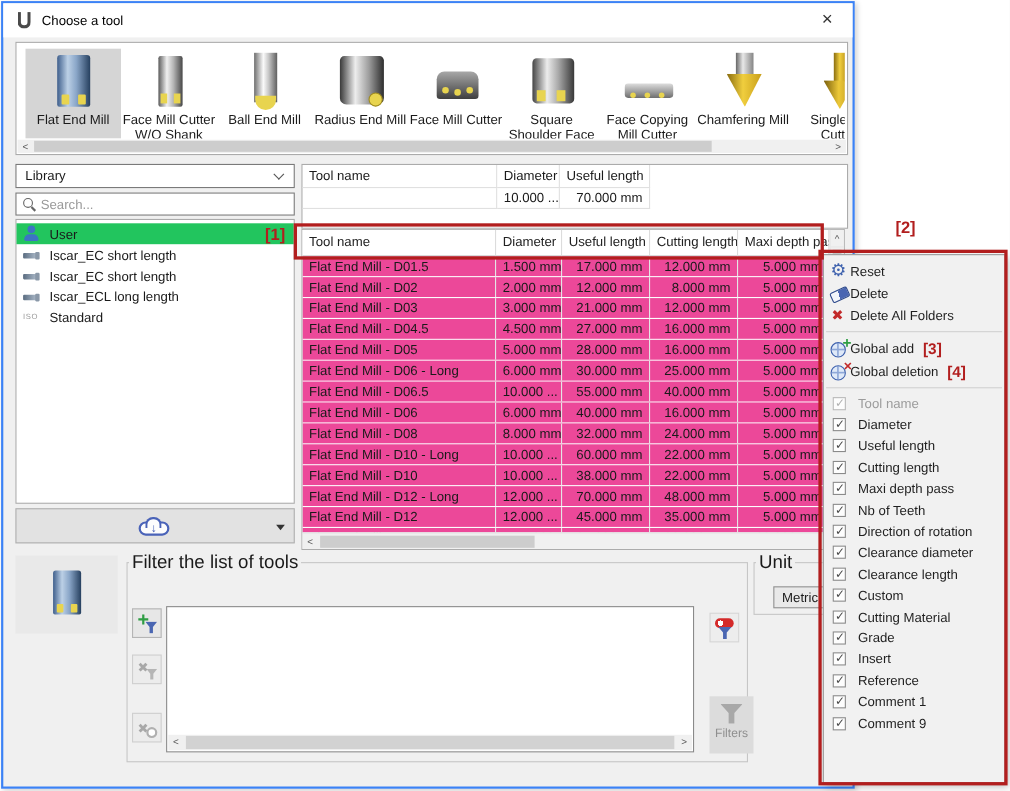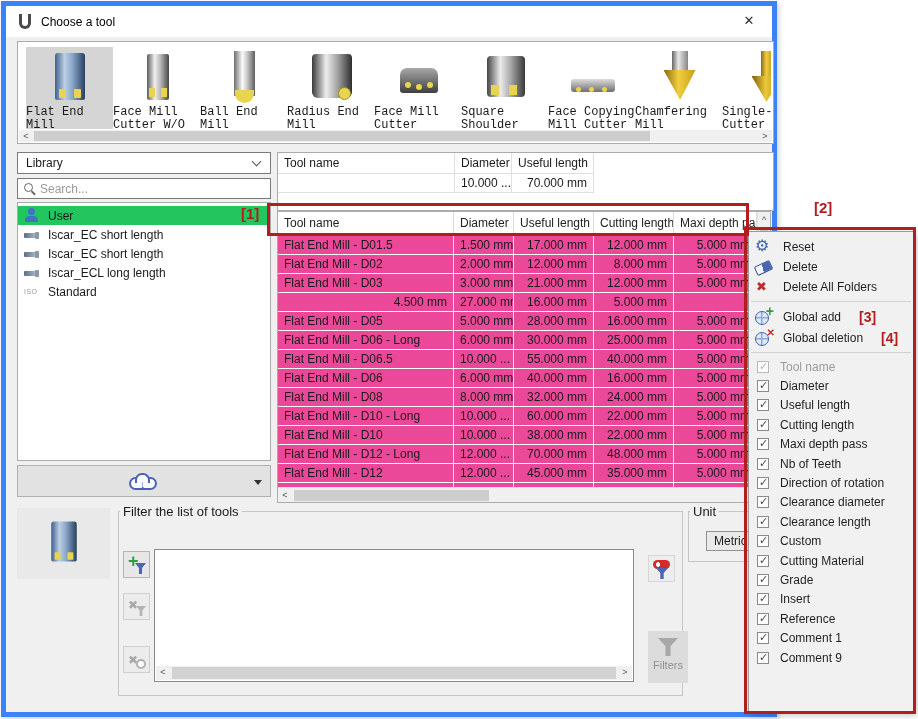--- a/index.html
+++ b/index.html
@@ -4,41 +4,41 @@
 <style>
   * { box-sizing: border-box; margin: 0; padding: 0; }
   body {
     width: 918px; height: 719px; position: relative; overflow: hidden;
     background: #fff; font-family: "Liberation Sans", sans-serif;
     font-size: 12px; color: #1a1a1a;
   }
   
   .dialog {
     position: absolute; left: 1px; top: 1px; width: 776px; height: 716px;
-    background: #f0f0f0; border: 5px solid #3b82f6;
+    background: #f0f0f0; border: 2px solid #3b82f6;
     box-shadow: 2px 2px 5px rgba(0,0,0,.18);
   }
   .titlebar { position: absolute; left: 0; top: 0; right: 0; height: 31px; background: #fff; }
   .app-icon {
     position: absolute; left: 13px; top: 8px; width: 12px; height: 15px;
     border-left: 3px solid #4a4a4a; border-right: 3px solid #4a4a4a;
     border-bottom: 3px solid #4a4a4a; border-radius: 0 0 6px 6px;
   }
   .title-text { position: absolute; left: 35px; top: 9px; font-size: 12px; color: #000; }
   .close-btn {
     position: absolute; right: 1px; top: 1px; width: 44px; height: 28px;
     text-align: center; line-height: 28px; font-size: 13px; color: #333;
   }
   
   .tool-strip {
     position: absolute; left: 11px; top: 35px; width: 757px; height: 103px;
     background: #fff; border: 1px solid #ababab;
   }
   .tool-items { position: absolute; left: 8px; top: 5px; right: 2px; bottom: 14px; display: flex; overflow: hidden; }
-  .tool-item { flex: 0 0 87px; width: 87px; text-align: left; padding-top: 2px; font-family: Liberation Mono, monospace; }
+  .tool-item { flex: 0 0 87px; width: 87px; text-align: center; padding-top: 2px; }
   .tool-item.selected { background: #d5d5d5; }
   .tool-label { margin-top: 1px; font-size: 12px; line-height: 13px; }
   .tool-icon { position: relative; width: 56px; height: 56px; display: block; margin: 0 auto; }
   [data-icon="flat-end-mill-icon"]::before { content:""; position:absolute; left:13px; top:4px; width:30px; height:47px;
     background: linear-gradient(90deg,#3f5f8c,#bcd0e6 32%,#8aa6c8 58%,#26405f); border-radius: 3px 3px 2px 2px; }
   [data-icon="flat-end-mill-icon"]::after { content:""; position:absolute; left:17px; top:40px; width:7px; height:9px;
     background:#e8d44f; border-radius:1px; box-shadow: 15px 0 0 #e8d44f; }
   [data-icon="face-mill-cutter-wo-shank-icon"]::before { content:""; position:absolute; left:18px; top:5px; width:22px; height:46px;
     background: linear-gradient(90deg,#5c5c5c,#f0f0f0 35%,#b5b5b5 62%,#474747); border-radius:2px; }
   [data-icon="face-mill-cutter-wo-shank-icon"]::after { content:""; position:absolute; left:20px; top:39px; width:6px; height:9px;
@@ -95,21 +95,21 @@
   .cloud-btn { position:absolute; left:11px; top:459px; width:254px; height:32px; background:#e2e2e2; border:1px solid #b0b0b0; }
   .cloud-icon { position:absolute; left:110px; top:7px; width:30px; height:18px; }
   .cloud-icon::before { content:""; position:absolute; left:1px; bottom:1px; width:24px; height:9px; background:#fdfdfd; border:2px solid #4a63b8; border-radius:7px; }
   .cloud-icon::after { content:""; position:absolute; left:7px; bottom:8px; width:11px; height:8px; background:#fdfdfd; border:2px solid #4a63b8; border-bottom:none; border-radius:7px 7px 0 0; }
   .cloud-arrow { position:absolute; left:122px; top:12px; font-size:11px; font-weight:bold; color:#4a63b8; z-index:2; }
   .cloud-caret { position:absolute; right:8px; top:14px; width:0; height:0; border-left:4px solid transparent; border-right:4px solid transparent; border-top:5px solid #333; }
   .preview { position:absolute; left:11px; top:502px; width:93px; height:71px; background:#e9e9e9; }
   .preview .tool-icon { transform: scale(.85); margin-top:6px; }
   
   fieldset { position:absolute; border:1px solid #c6c6c6; }
-  legend { font-size:13px; color:#1a1a1a; padding:0 3px; margin-left:1px; }
+  legend { font-size:17px; color:#1a1a1a; padding:0 3px; margin-left:1px; }
   .filter-group { left:112px; top:498px; width:565px; height:192px; }
   .unit-group { left:682px; top:498px; width:88px; height:58px; }
   .icon-btn { position:absolute; width:27px; height:27px; background:#e7e7e7; border:1px solid #b5b5b5; }
   .icon-btn.disabled { background:#ececec; border-color:#cfcfcf; }
   .fi { position:absolute; left:4px; top:4px; width:18px; height:18px; }
   [data-icon="add-filter-icon"]::before { content:"+"; position:absolute; left:0; top:-5px; font-size:18px; font-weight:bold; color:#2f9e44; }
   [data-icon="add-filter-icon"]::after { content:""; position:absolute; right:0; bottom:0; width:11px; height:11px; background:#4a66b2; clip-path: polygon(0 0,100% 0,64% 46%,64% 100%,36% 100%,36% 46%); }
   [data-icon="remove-filter-icon"]::before { content:"\2716"; position:absolute; left:0; top:0; font-size:12px; color:#a8a8a8; }
   [data-icon="remove-filter-icon"]::after { content:""; position:absolute; right:0; bottom:0; width:10px; height:10px; background:#b5b5b5; clip-path: polygon(0 0,100% 0,64% 46%,64% 100%,36% 100%,36% 46%); }
   [data-icon="unlink-filter-icon"]::before { content:"\2716"; position:absolute; left:0; top:2px; font-size:12px; color:#a8a8a8; }
@@ -138,21 +138,21 @@
   .t-row { display:grid; grid-template-columns:176px 60px 80px 80px 1fr; height:19px; background:#ec4899; border-bottom:1px solid #fdfdfd; }
   .t-row .tc { line-height:18px; padding:0 6px; border-right:1px solid #e4e4e4; white-space:nowrap; overflow:hidden; }
   .t-vscroll { position:absolute; right:0; top:0; width:13px; bottom:15px; background:#f0f0f0; border-left:1px solid #e2e2e2; }
   .t-vscroll .sb-up { height:16px; text-align:center; line-height:16px; font-size:9px; color:#555; border-bottom:1px solid #e6e6e6; }
   .t-vscroll .sb-vthumb { margin:2px 2px 0; height:70px; background:#cdcdcd; }
   .t-hscroll { position:absolute; left:0; right:13px; bottom:0; height:15px; background:#f0f0f0; border-top:1px solid #e2e2e2; }
   .t-hscroll .sb-arrow { height:14px; line-height:14px; }
   .t-hscroll .sb-thumb { position:absolute; left:16px; top:2px; width:195px; height:11px; background:#cdcdcd; }
   
   .context-menu { position:absolute; left:748px; top:231px; width:166px; height:481px; background:#f1f1f1; border:1px solid #9a9a9a; box-shadow:3px 3px 7px rgba(0,0,0,.25); z-index:60; padding-top:5px; }
-  .menu-item { height:20px; display:flex; align-items:center; gap:10px; padding-left:6px; }
+  .menu-item { height:20px; display:flex; align-items:center; padding-left:6px; }
   .menu-item.global { height:21px; }
   .mi-icon { position:relative; width:18px; height:16px; flex:0 0 18px; }
   .mi-label { color:#1f1f1f; }
   .menu-sep { height:1px; background:#d2d2d2; margin:4px 2px; }
   [data-icon="reset-icon"]::before { content:"\2699"; position:absolute; left:0; top:-3px; font-size:16px; color:#3f62ae; }
   [data-icon="copy-icon"]::before { content:""; position:absolute; left:1px; top:0; width:9px; height:12px; border:1px solid #3f62ae; background:#eaf0fa; }
   [data-icon="copy-icon"]::after { content:""; position:absolute; left:5px; top:3px; width:9px; height:12px; border:1px solid #3f62ae; background:#d9e4f6; }
   [data-icon="eraser-icon"]::before { content:""; position:absolute; left:0; top:4px; width:15px; height:8px; border-radius:2px; border:1px solid #2e4a8c;
     background: linear-gradient(100deg,#f3f6fb 45%,#4a66b2 45%); transform: rotate(-25deg); }
   [data-icon="delete-all-icon"]::before { content:"\2716"; position:absolute; left:1px; top:0; font-size:13px; color:#c22a2a; }
@@ -306,20 +306,21 @@
           <span class="tc num">5.000 mm</span>
         </div>
         <div class="t-row">
           <span class="tc">Flat End Mill - D03</span>
           <span class="tc num">3.000 mm</span>
           <span class="tc num">21.000 mm</span>
           <span class="tc num">12.000 mm</span>
           <span class="tc num">5.000 mm</span>
         </div>
         <div class="t-row">
+          <span class="tc">Flat End Mill - D04.5</span>
           <span class="tc num">4.500 mm</span>
           <span class="tc num">27.000 mm</span>
           <span class="tc num">16.000 mm</span>
           <span class="tc num">5.000 mm</span>
         </div>
         <div class="t-row">
           <span class="tc">Flat End Mill - D05</span>
           <span class="tc num">5.000 mm</span>
           <span class="tc num">28.000 mm</span>
           <span class="tc num">16.000 mm</span>

